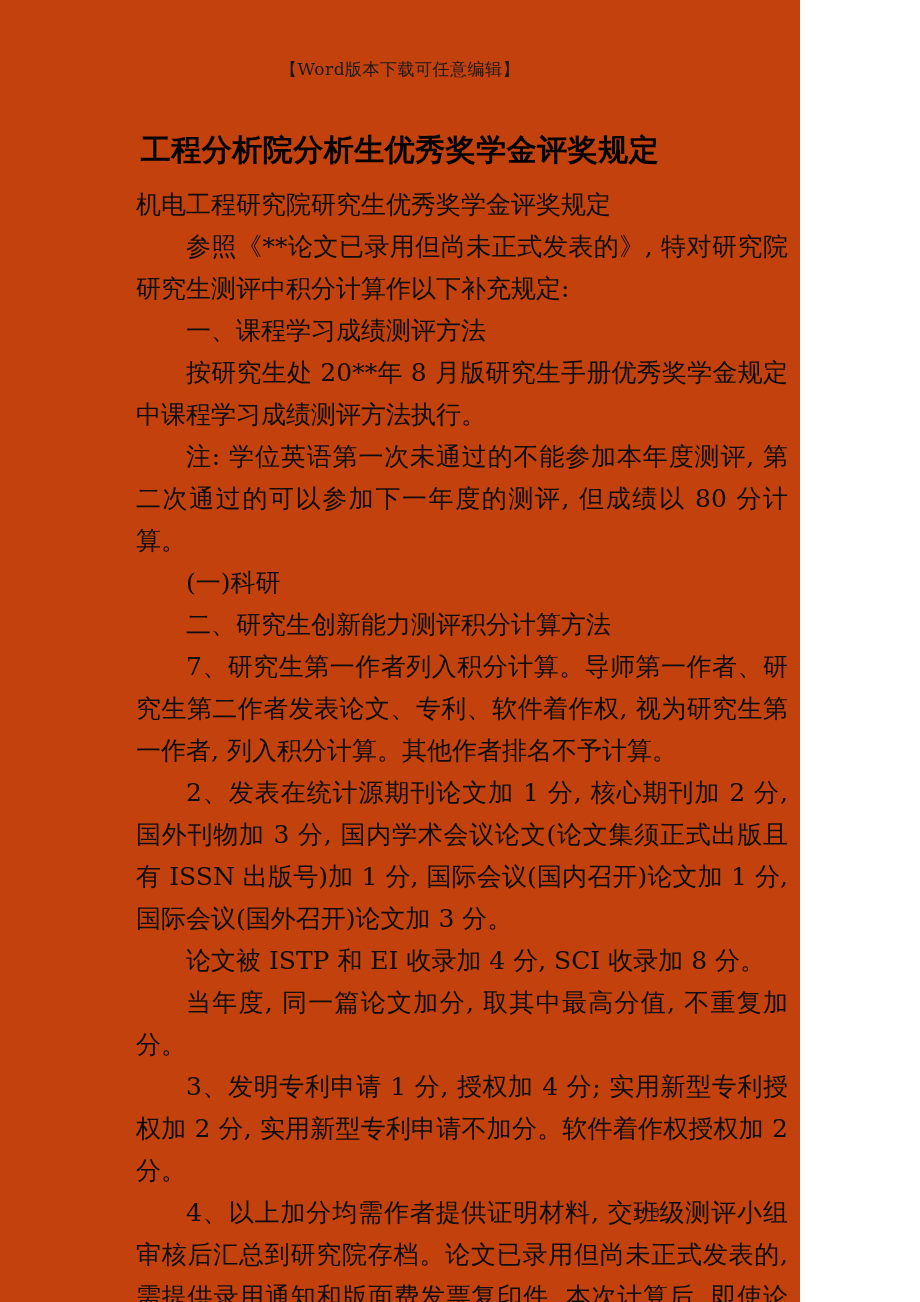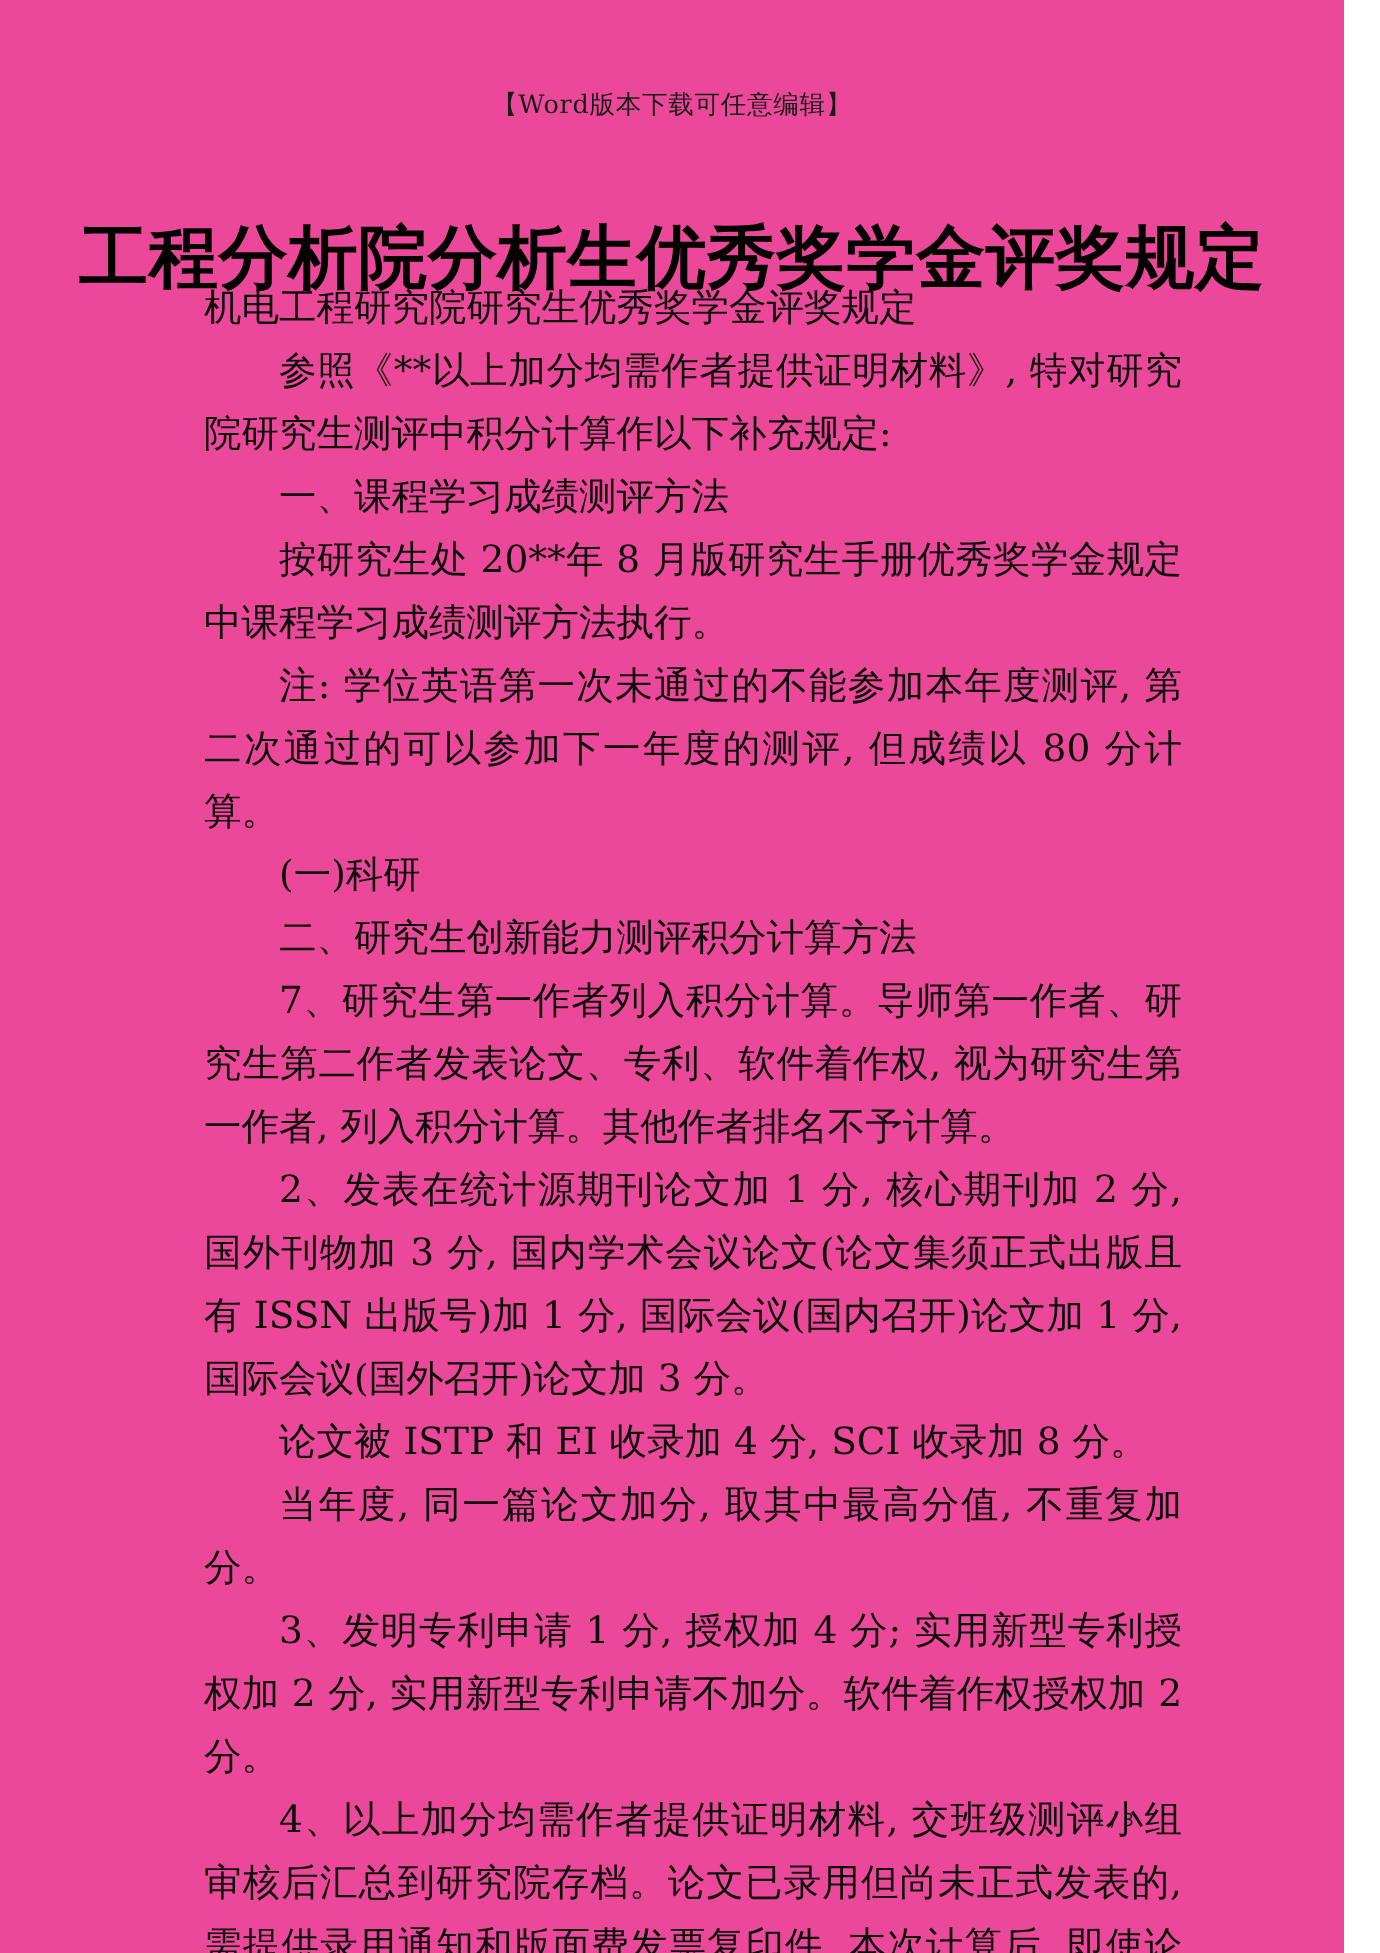--- a/index.html
+++ b/index.html
@@ -2,44 +2,44 @@
 <html><head>
 <meta charset="utf-8">
 <style>
   html, body {
     margin: 0;
     padding: 0;
     background: #ffffff;
   }
   .page {
     position: relative;
-    width: 896px;
+    width: 800px;
     height: 1302px;
-    background: #ec4899;
+    background: #c2410c;
     overflow: hidden;
     font-family: "DejaVu Serif", "Liberation Serif", serif;
     color: #000000;
   }
   .header-note {
     position: absolute;
     top: 58px;
     left: 0;
     width: 100%;
     text-align: center;
     font-size: 17px;
     color: #1a1a1a;
     letter-spacing: 0.5px;
   }
   .doc-title {
     position: absolute;
     top: 110px;
     left: 0;
     width: 100%;
     text-align: center;
-    font-size: 46px;
+    font-size: 30px;
     font-weight: bold;
     letter-spacing: 0.5px;
     color: #000000;
   }
   .doc-body {
     position: absolute;
     top: 184px;
     left: 136px;
     width: 652px;
     font-size: 25px;
@@ -67,21 +67,21 @@
 <body>
 
 <div class="page">
 
   <div class="header-note">【Word版本下载可任意编辑】</div>
 
   <h1 class="doc-title">工程分析院分析生优秀奖学金评奖规定</h1>
 
   <div class="doc-body">
       <p class="">机电工程研究院研究生优秀奖学金评奖规定</p>
-      <p class="indent">参照《**以上加分均需作者提供证明材料》, 特对研究院研究生测评中积分计算作以下补充规定:</p>
+      <p class="indent">参照《**论文已录用但尚未正式发表的》, 特对研究院研究生测评中积分计算作以下补充规定:</p>
       <p class="indent">一、课程学习成绩测评方法</p>
       <p class="indent">按研究生处 20**年 8 月版研究生手册优秀奖学金规定中课程学习成绩测评方法执行。</p>
       <p class="indent">注: 学位英语第一次未通过的不能参加本年度测评, 第二次通过的可以参加下一年度的测评, 但成绩以 80 分计算。</p>
       <p class="indent">(一)科研</p>
       <p class="indent">二、研究生创新能力测评积分计算方法</p>
       <p class="indent">7、研究生第一作者列入积分计算。导师第一作者、研究生第二作者发表论文、专利、软件着作权, 视为研究生第一作者, 列入积分计算。其他作者排名不予计算。</p>
       <p class="indent">2、发表在统计源期刊论文加 1 分, 核心期刊加 2 分, 国外刊物加 3 分, 国内学术会议论文(论文集须正式出版且有 ISSN 出版号)加 1 分, 国际会议(国内召开)论文加 1 分, 国际会议(国外召开)论文加 3 分。</p>
       <p class="indent">论文被 ISTP 和 EI 收录加 4 分, SCI 收录加 8 分。</p>
       <p class="indent">当年度, 同一篇论文加分, 取其中最高分值, 不重复加分。</p>
       <p class="indent">3、发明专利申请 1 分, 授权加 4 分; 实用新型专利授权加 2 分, 实用新型专利申请不加分。软件着作权授权加 2 分。</p>

